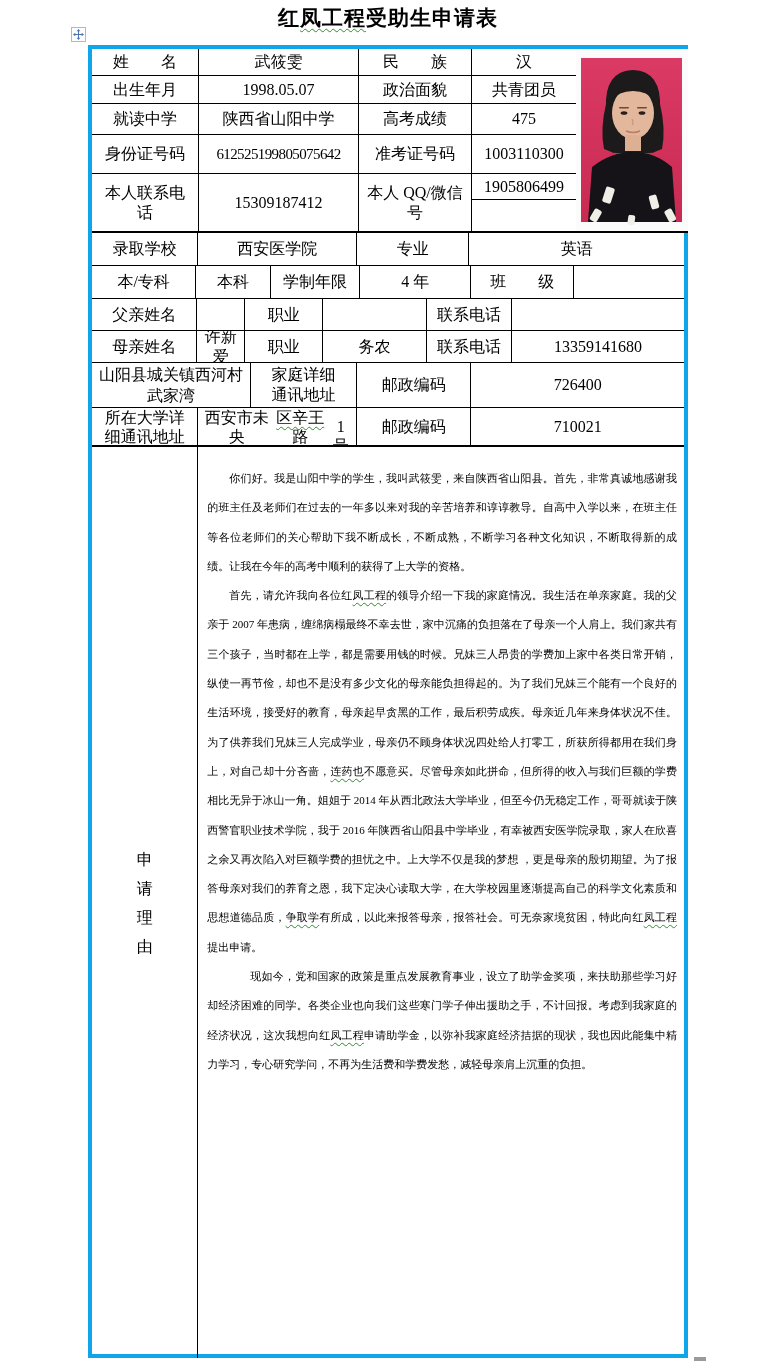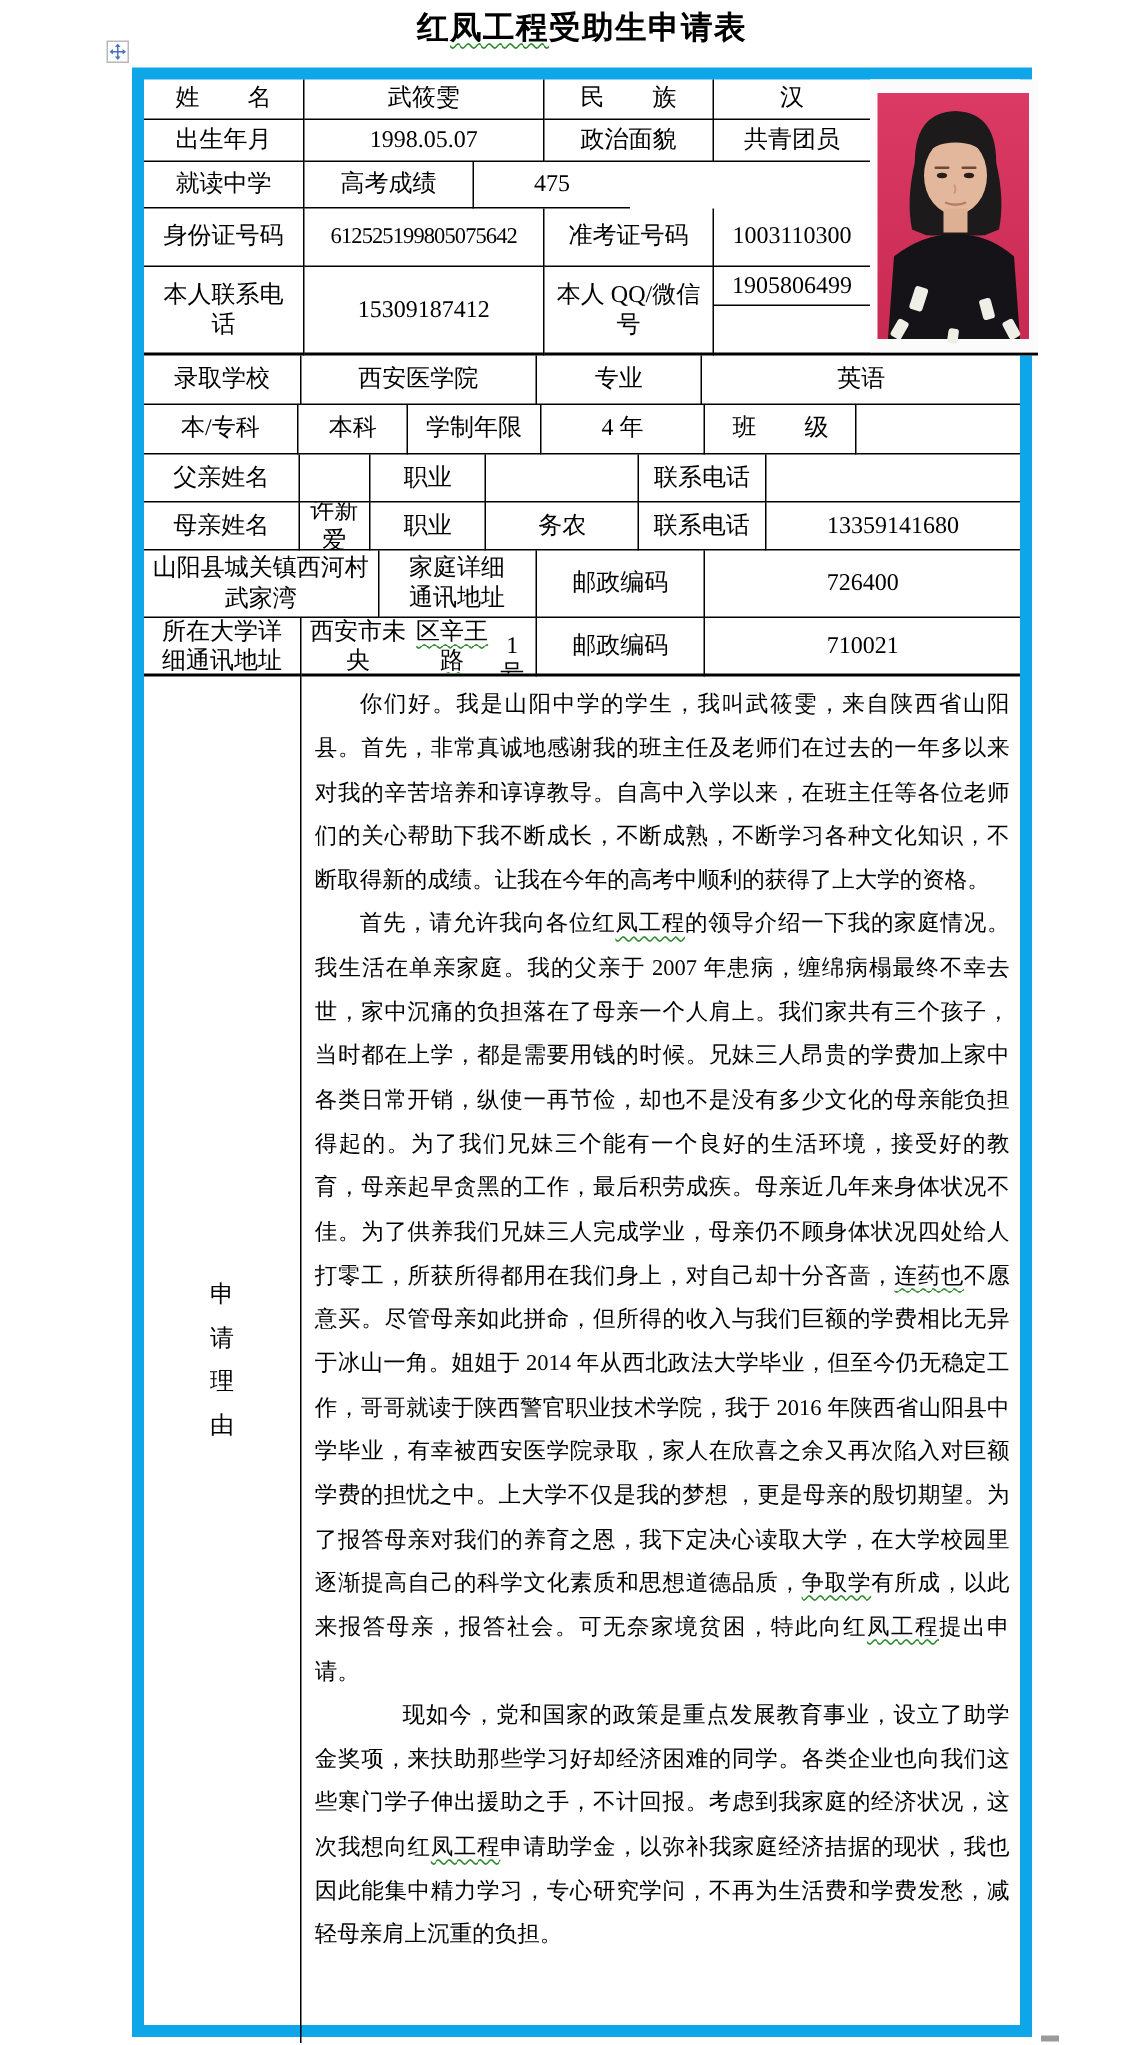--- a/index.html
+++ b/index.html
@@ -14,21 +14,21 @@
   .move-handle{
     position:absolute;left:71px;top:27px;width:15px;height:15px;
     border:1px solid #b8b8b8;background:#fdfdfd;box-sizing:border-box;
     display:flex;align-items:center;justify-content:center;
   }
   .resize-handle{
     position:absolute;left:694px;top:1357px;width:12px;height:4px;background:#9a9a9a;
   }
   .tbl{
     position:absolute;left:88px;top:45px;width:600px;height:1313px;
-    border:8px solid #0ea5e9;box-sizing:border-box;background:#fff;
+    border:4px solid #0ea5e9;box-sizing:border-box;background:#fff;
   }
   .r{display:flex;}
   .c{
     box-sizing:border-box;border-right:1px solid #000;border-bottom:1px solid #000;
     display:flex;align-items:center;justify-content:center;text-align:center;
     font-size:16px;line-height:20px;overflow:hidden;padding:0 3px;
   }
   .c.last{border-right:none;}
   .pre{white-space:pre-line;}
   .thick .c{border-bottom-width:2px;}
@@ -36,22 +36,22 @@
   .split{flex-direction:column;padding:0;align-items:stretch;}
   .split>div{box-sizing:border-box;display:flex;align-items:center;justify-content:center;}
   .split>div:first-child{border-bottom:1px solid #000;}
   .photo-cell{
     position:absolute;left:484px;top:0;width:112px;height:184px;
     box-sizing:border-box;border-bottom:2px solid #000;background:#fff;
     display:flex;align-items:flex-start;justify-content:center;
   }
   .reason-label{white-space:pre-line;line-height:29px;font-size:16px;}
   .essay{
-    display:block;text-align:justify;padding:5px 7px 0 9px;
-    font-size:15px;line-height:29.3px;
+    display:block;text-align:justify;padding:17px 7px 0 9px;
+    font-size:11px;line-height:29.3px;
   }
   .essay p{margin:0;text-indent:2em;}
   .essay p:nth-of-type(n+3){text-indent:3.9em;}
   .sp{
     text-decoration:underline;text-decoration-style:wavy;
     text-decoration-color:#2e8b2e;text-decoration-thickness:1px;text-underline-offset:3px;
   }
   .bottomrow .c{border-bottom:none;}
 </style>
 </head>
@@ -85,20 +85,21 @@
 
   <div class="r" style="height:28px;width:484px;">
     <div class="c" style="width:107px;">出生年月</div>
     <div class="c" style="width:160px;">1998.05.07</div>
     <div class="c" style="width:113px;">政治面貌</div>
     <div class="c last" style="width:104px;">共青团员</div>
   </div>
 
   <div class="r" style="height:31px;width:484px;">
     <div class="c" style="width:107px;">就读中学</div>
+    <div class="c" style="width:160px;">陕西省山阳中学</div>
     <div class="c" style="width:113px;">高考成绩</div>
     <div class="c last" style="width:104px;">475</div>
   </div>
 
   <div class="r" style="height:39px;width:484px;">
     <div class="c" style="width:107px;">身份证号码</div>
     <div class="c tight" style="width:160px;">612525199805075642</div>
     <div class="c" style="width:113px;">准考证号码</div>
     <div class="c last" style="width:104px;">1003110300</div>
   </div>

